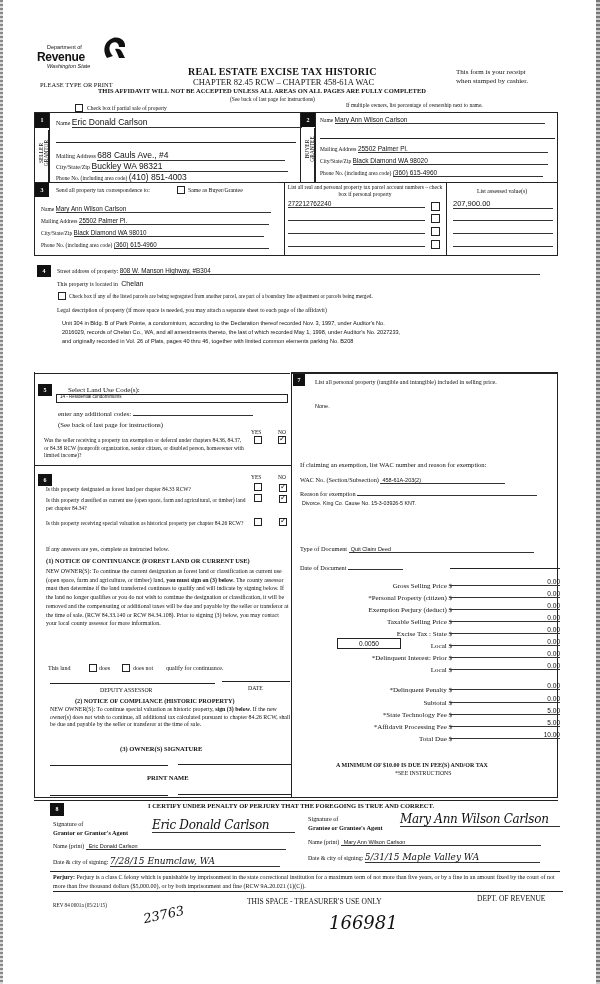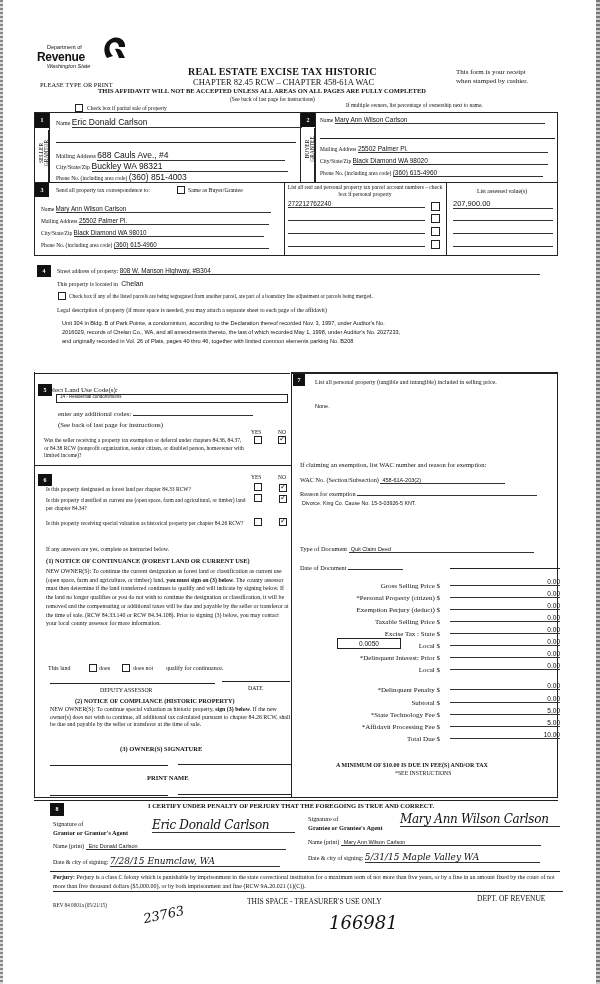--- a/index.html
+++ b/index.html
@@ -13,21 +13,21 @@
 .numbox{position:absolute;background:#111;color:#fff;font-weight:bold;font-size:6px;text-align:center;width:14px;height:12px;line-height:12px}
 .hline{position:absolute;border-top:1px solid #222}
 .vline{position:absolute;border-left:1px solid #222}
 .cb{position:absolute;width:8px;height:8px;border:1px solid #222;background:#fff}
 .cb.chk::after{content:"✓";position:absolute;left:0;top:-3px;font-size:8px;line-height:10px}
 .uline{border-bottom:1px solid #333;display:inline-block}
 .fill{font-family:"Liberation Sans",sans-serif;color:#111}
 .hand{font-family:"DejaVu Serif",serif;font-style:italic;color:#111}
 .lbl{white-space:nowrap}
 .money-row{position:absolute;left:300px;width:260px;height:11px;font-size:7px}
-.money-row .ml{position:absolute;right:120px;text-align:left;white-space:nowrap}
+.money-row .ml{position:absolute;right:108px;text-align:left;white-space:nowrap}
 .money-row .mv{position:absolute;left:150px;width:110px;border-bottom:1px solid #333;text-align:right;font-family:"Liberation Sans",sans-serif;font-size:6.5px;top:-4px}
 </style>
 </head>
 <body>
 
 <div class="edge-l"></div>
 <div class="edge-r"></div>
 
 <div class="abs" style="left:37px;top:42px;width:80px;height:30px">
   <div class="sans" style="position:absolute;left:10px;top:2px;font-size:5.5px">Department of</div>
@@ -67,21 +67,21 @@
 <div class="abs lbl" style="left:56px;top:150px;font-size:6px">
   <span>Mailing Address</span>
   <span class="fill uline" style="width:188px;font-size:8.5px">688 Cauls Ave., #4</span>
 </div>
 <div class="abs lbl" style="left:56px;top:161px;font-size:6px">
   <span>City/State/Zip</span>
   <span class="fill uline" style="width:196px;font-size:8.5px">Buckley  WA  98321</span>
 </div>
 <div class="abs lbl" style="left:56px;top:172px;font-size:5.5px">
   <span>Phone No. (including area code)</span>
-  <span class="fill uline" style="width:150px;font-size:8.5px">(360) 851-4003</span>
+  <span class="fill uline" style="width:150px;font-size:8.5px">(410) 851-4003</span>
 </div>
 
 <div class="numbox" style="left:301px;top:113px;height:14px;line-height:14px">2</div>
 <div class="abs" style="left:301px;top:128px;width:14px;height:54px;border-right:1px solid #222">
   <div style="position:absolute;left:-14px;top:18px;transform:rotate(-90deg);font-size:5.5px;width:40px;text-align:center">BUYER</div>
   <div style="position:absolute;left:-9px;top:18px;transform:rotate(-90deg);font-size:5.5px;width:40px;text-align:center">GRANTEE</div>
 </div>
 <div class="vline" style="left:315px;top:113px;height:69px"></div>
 <div class="abs lbl" style="left:320px;top:116px;font-size:5.5px">
   <span>Name</span>
@@ -160,21 +160,21 @@
 <div class="abs lbl fill" style="left:62px;top:320px;font-size:5.6px">Unit 304 in Bldg. B of Park Pointe, a condominium, according to the Declaration thereof recorded Nov. 3, 1997, under Auditor's No.</div>
 <div class="abs lbl fill" style="left:62px;top:329px;font-size:5.6px">2016029, records of Chelan Co., WA, and all amendments thereto, the last of which recorded May 1, 1998, under Auditor's No. 2027233,</div>
 <div class="abs lbl fill" style="left:62px;top:338px;font-size:5.6px">and originally recorded in Vol. 26 of Plats, pages 40 thru 46, together with limited common elements parking No. B208</div>
 
 <div class="abs" style="left:34px;top:372px;width:524px;height:426px;border:1px solid #222;border-top:none"></div>
 <div class="hline" style="left:34px;top:373px;width:256px"></div>
 <div class="hline" style="left:292px;top:372px;width:266px;border-top-width:2px"></div>
 <div class="vline" style="left:291px;top:372px;height:426px"></div>
 
 <div class="numbox" style="left:38px;top:384px">5</div>
-<div class="abs lbl" style="left:46px;top:386px;font-size:7px">Select Land Use Code(s):</div>
+<div class="abs lbl" style="left:68px;top:386px;font-size:7px">Select Land Use Code(s):</div>
 <div class="abs" style="left:56px;top:394px;width:232px;height:9px;border:1px solid #222;padding-left:3px">
   <span class="sans" style="font-size:4.5px;position:relative;top:-3px">14 - Residential condominiums</span>
 </div>
 <div class="abs lbl" style="left:58px;top:409px;font-size:6.8px">
   <span>enter any additional codes:</span>
   <span class="uline" style="width:120px;height:7px"></span>
 </div>
 <div class="abs lbl" style="left:58px;top:421px;font-size:6.8px">(See back of last page for instructions)</div>
 <div class="abs" style="left:251px;top:429px;font-size:5.5px">YES</div>
 <div class="abs" style="left:278px;top:429px;font-size:5.5px">NO</div>

